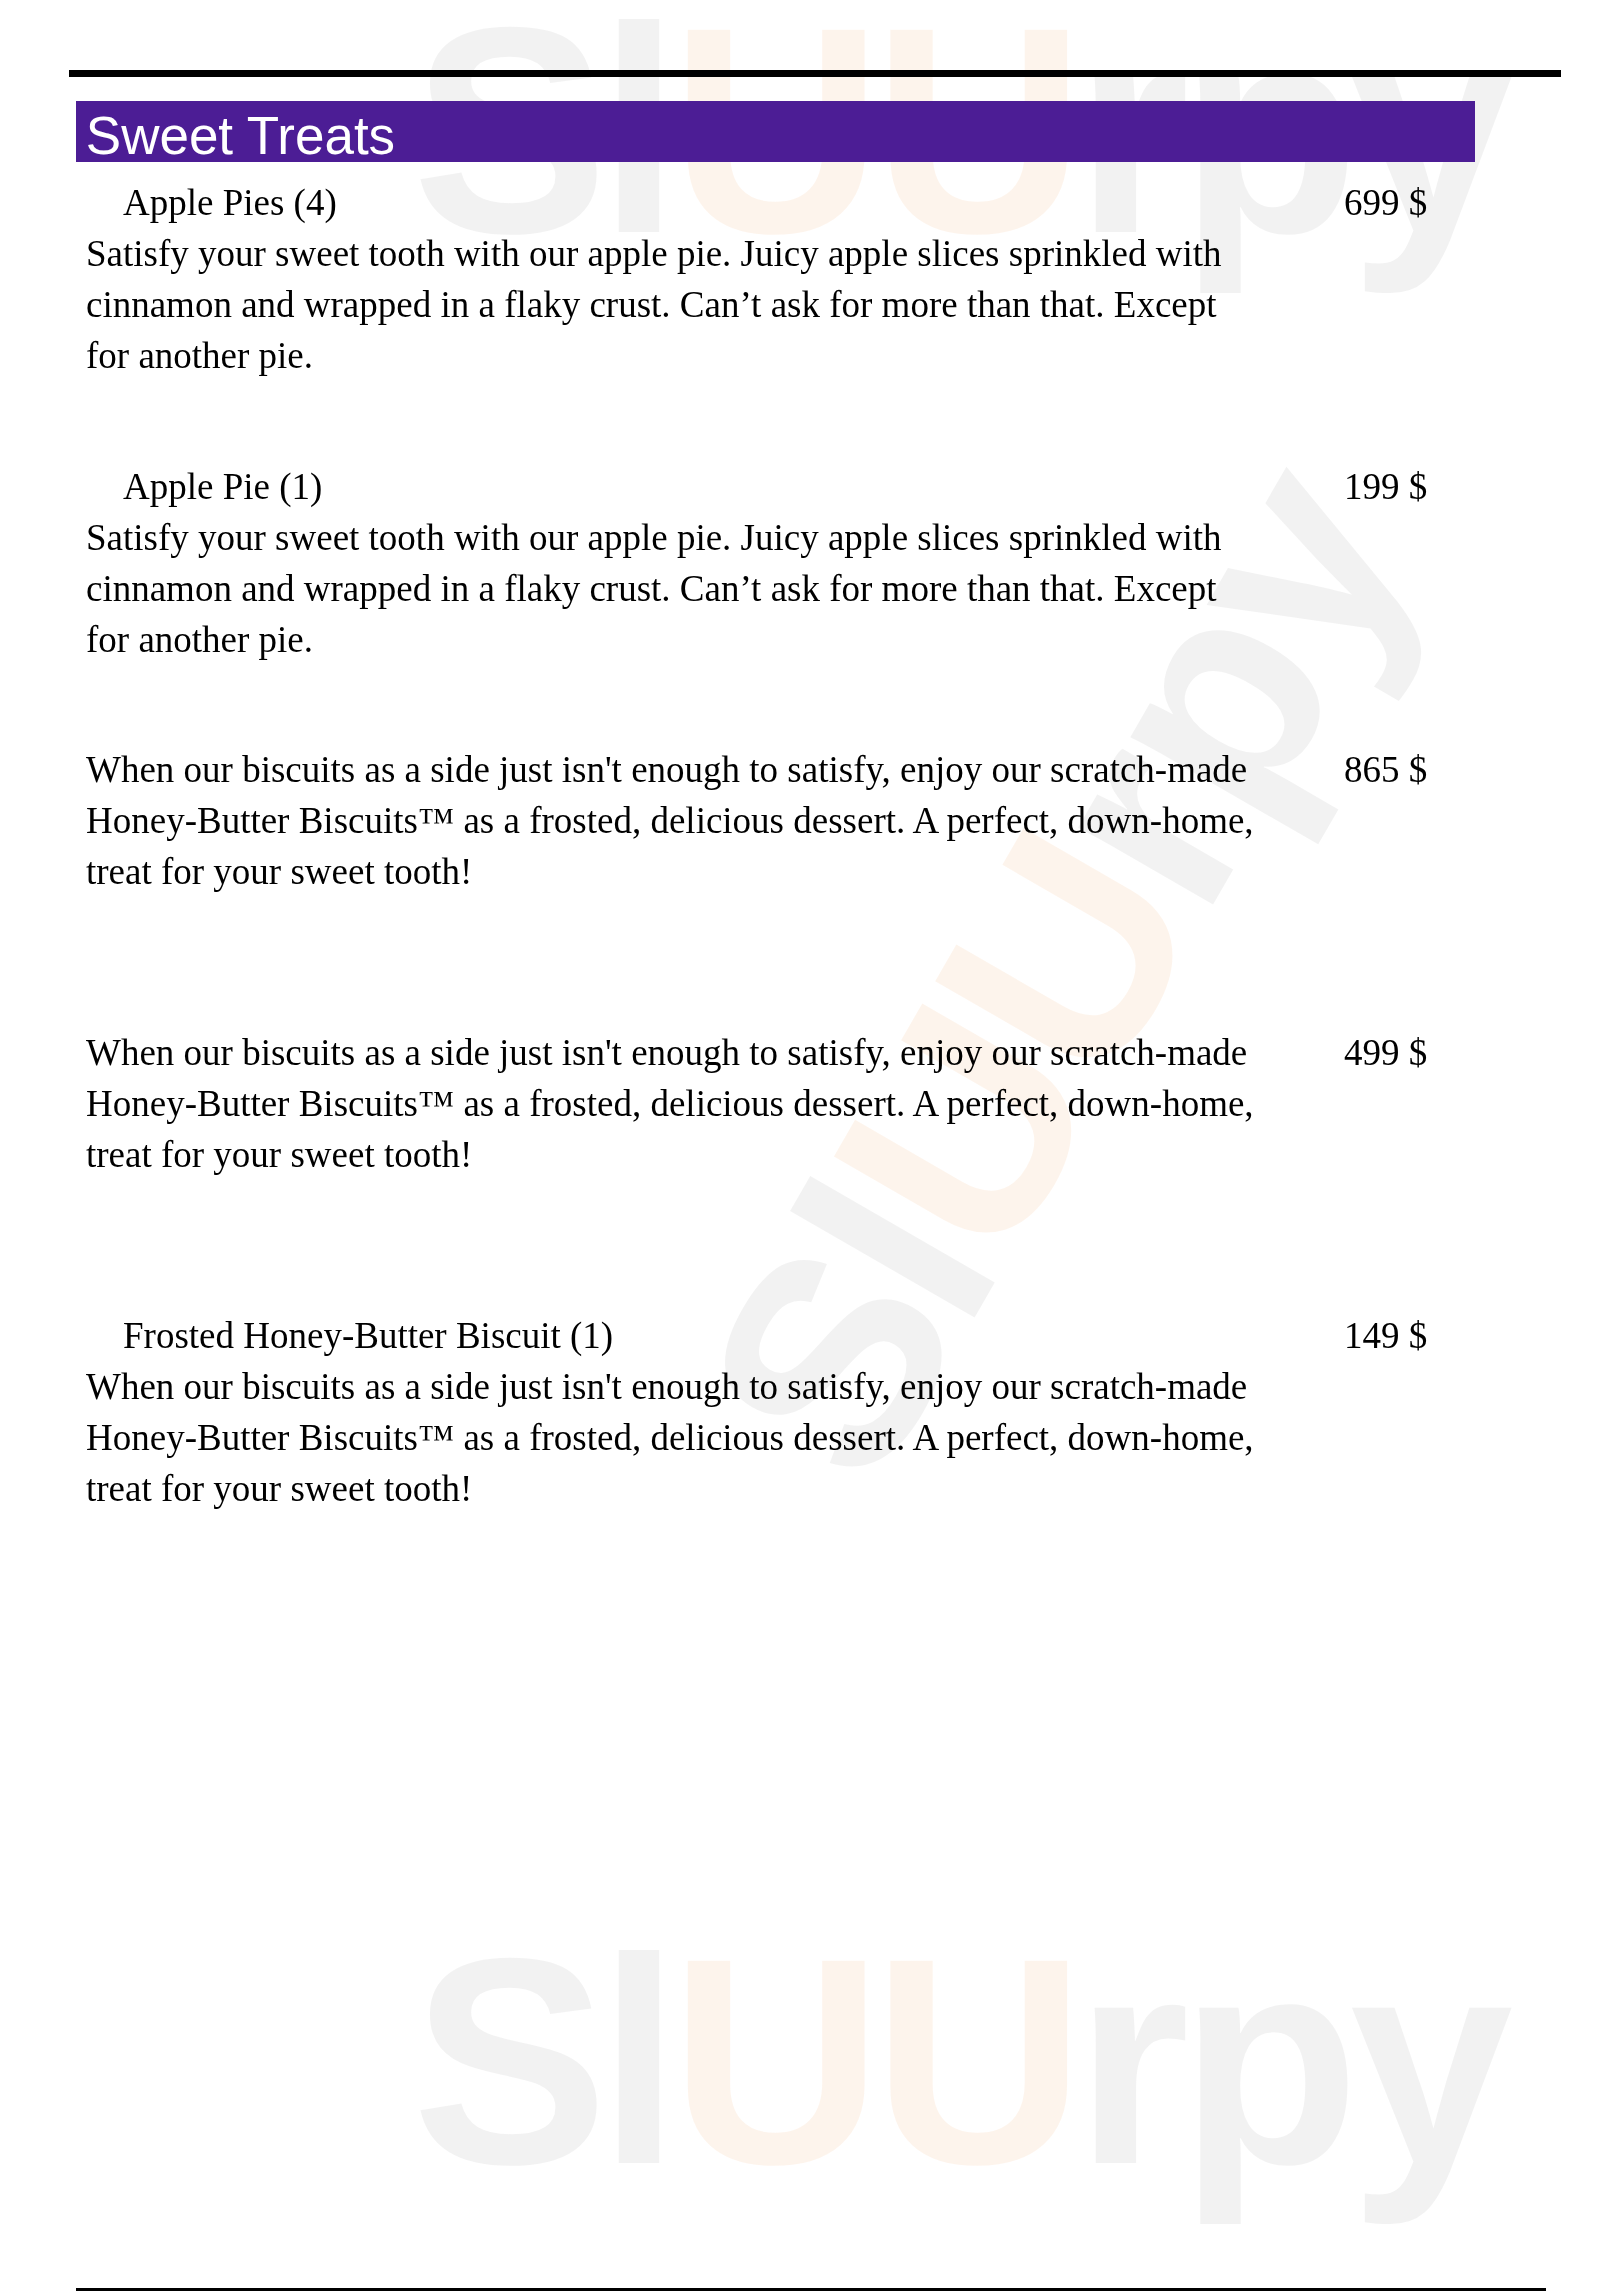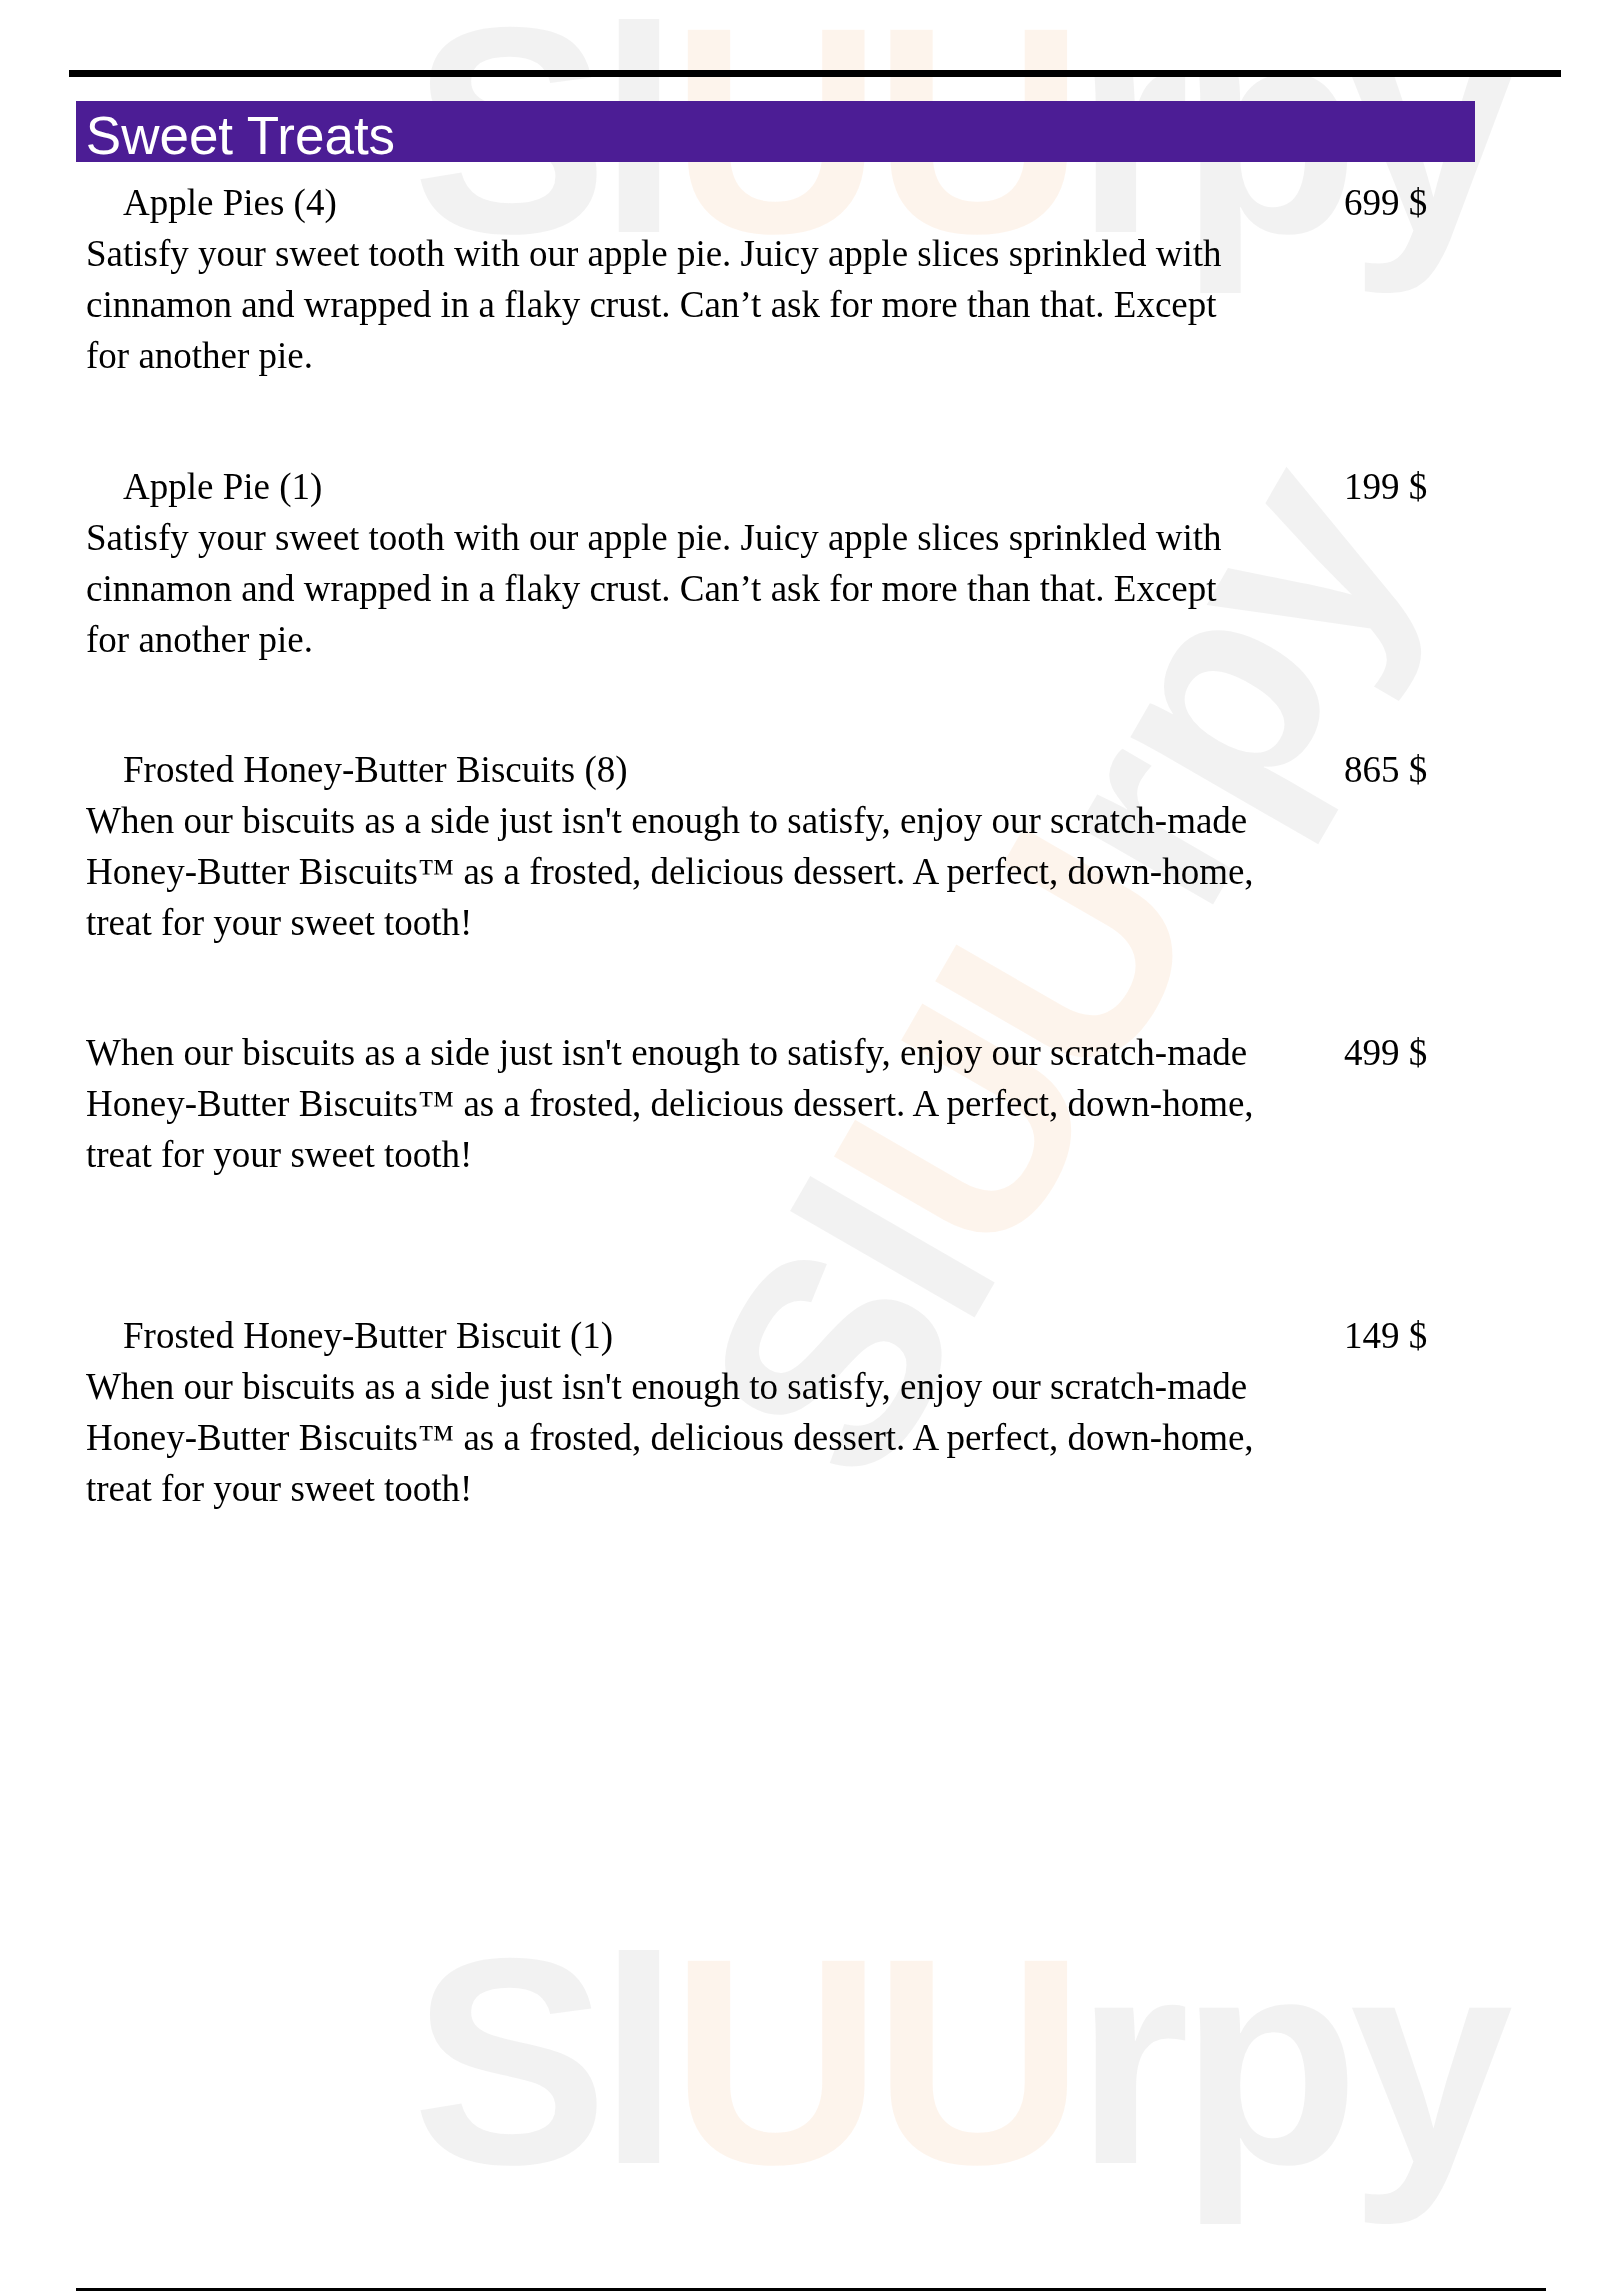--- a/index.html
+++ b/index.html
@@ -36,21 +36,20 @@
   <span class="item-price">699 $</span>
 </div>
 
 <div class="item" style="top:461px">
   <span class="item-name">Apple Pie (1)</span>
   <span class="item-desc">Satisfy your sweet tooth with our apple pie. Juicy apple slices sprinkled with cinnamon and wrapped in a flaky crust. Can’t ask for more than that. Except for another pie.</span>
   <span class="item-price">199 $</span>
 </div>
 
 <div class="item" style="top:744px">
-  <span class="item-name">Frosted Honey-Butter Biscuits (8)</span>
   <span class="item-desc">When our biscuits as a side just isn't enough to satisfy, enjoy our scratch-made Honey-Butter Biscuits™ as a frosted, delicious dessert. A perfect, down-home, treat for your sweet tooth!</span>
   <span class="item-price">865 $</span>
 </div>
 
 <div class="item" style="top:1027px">
   <span class="item-desc">When our biscuits as a side just isn't enough to satisfy, enjoy our scratch-made Honey-Butter Biscuits™ as a frosted, delicious dessert. A perfect, down-home, treat for your sweet tooth!</span>
   <span class="item-price">499 $</span>
 </div>
 
 <div class="item" style="top:1310px">

